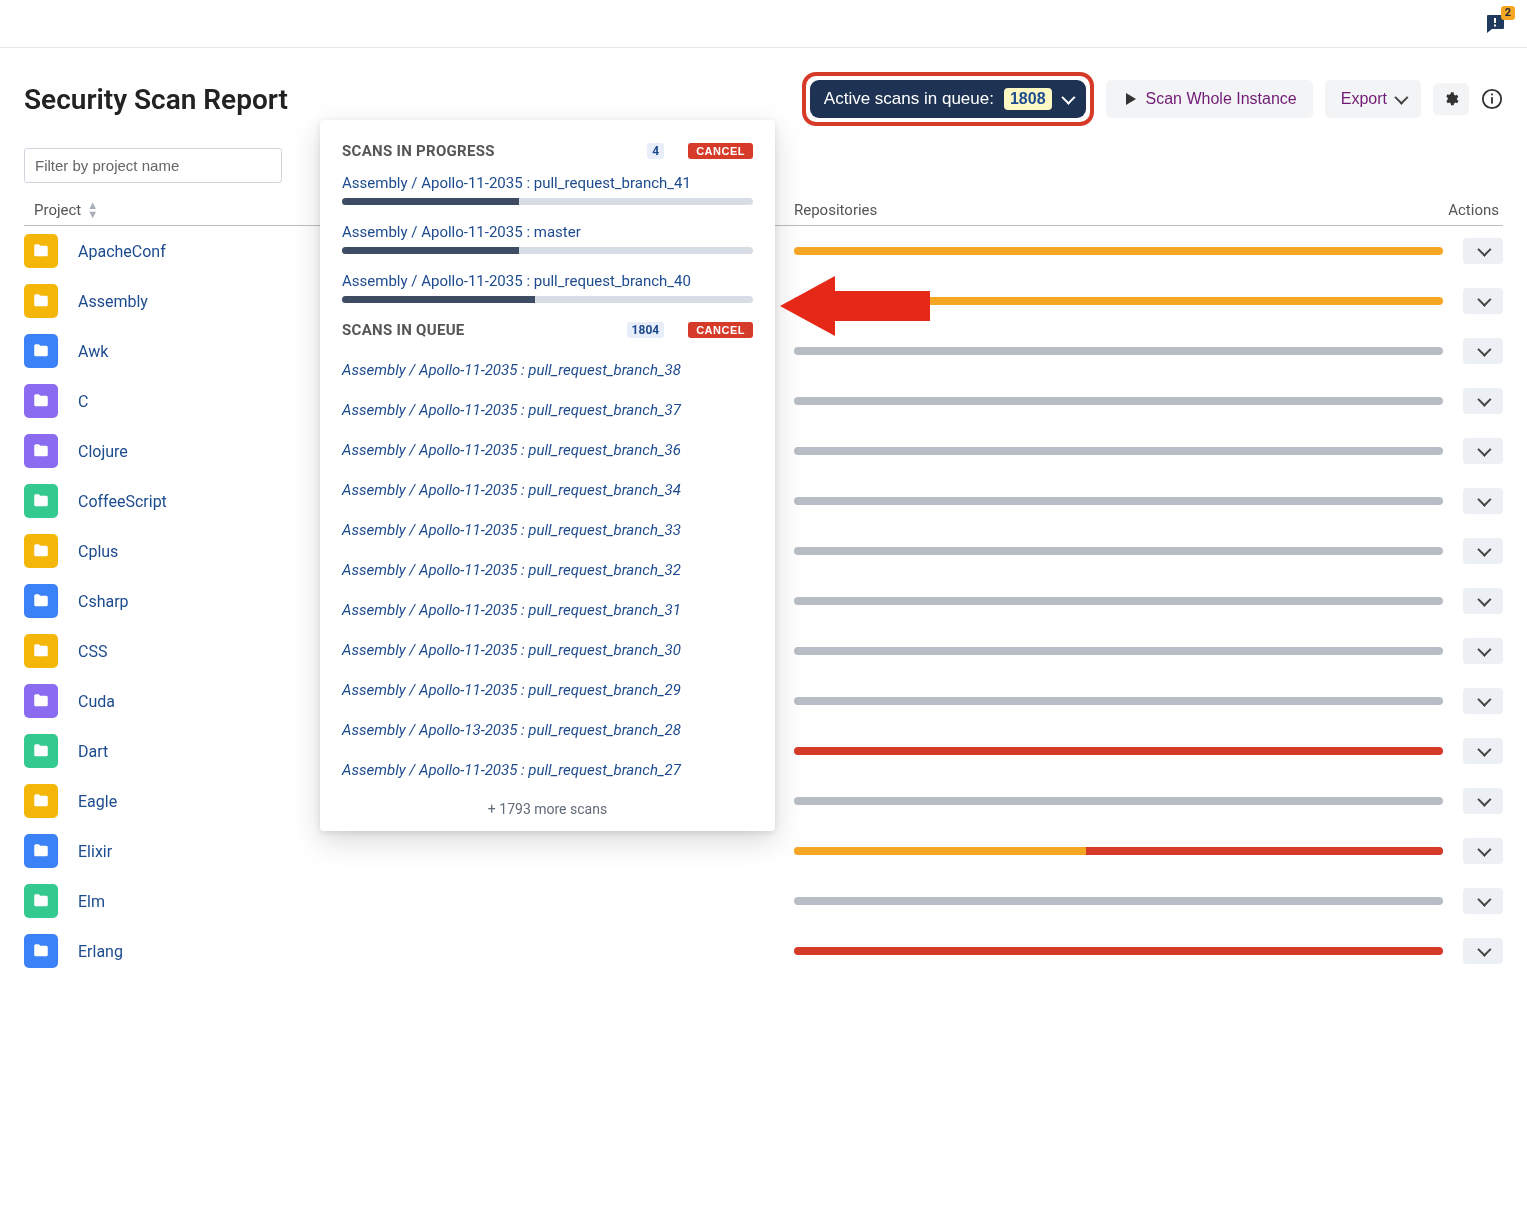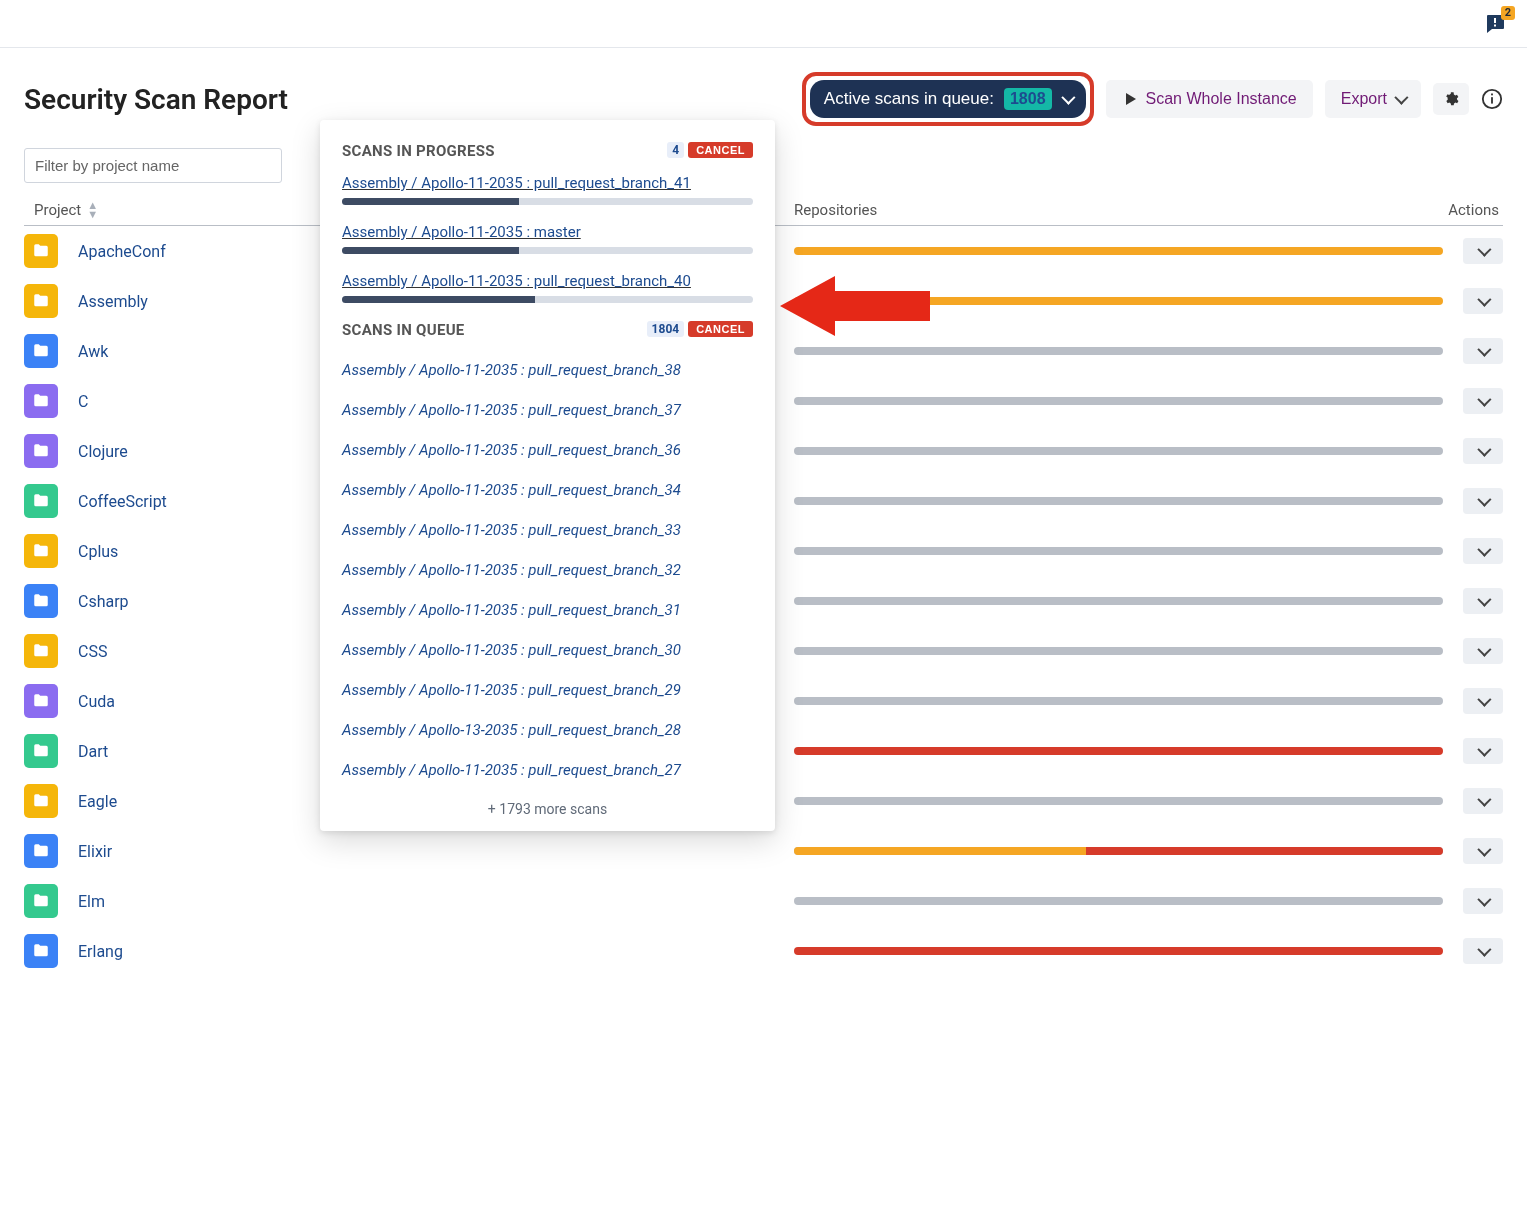--- a/index.html
+++ b/index.html
@@ -56,32 +56,32 @@
   }
 
   .queue-btn-wrap {
     border: 4px solid #d63b2a;
     border-radius: 14px;
     padding: 4px;
   }
   .queue-btn {
     background: #1e3254;
     color: #fff;
-    border-radius: 14px;
+    border-radius: 9px;
     padding: 8px 14px;
     display: flex;
     align-items: center;
     gap: 10px;
     cursor: pointer;
     font-size: 17px;
     font-weight: 500;
     border: none;
   }
   .queue-count-chip {
-    background: #14b8a6;
+    background: #fef9c3;
     color: #1d4b8f;
     font-weight: 700;
     padding: 2px 6px;
     border-radius: 4px;
     font-size: 16px;
   }
 
   .btn {
     background: #f3f4f6;
     border: none;
@@ -184,21 +184,21 @@
     top: 120px;
     left: 320px;
     width: 455px;
     background: #fff;
     box-shadow: 0 10px 30px rgba(0,0,0,0.15), 0 2px 6px rgba(0,0,0,0.1);
     border-radius: 4px;
     padding: 18px 22px 14px 22px;
     z-index: 20;
   }
   .dd-section-hdr {
-    display:flex; align-items:flex-start; gap:4px;
+    display:flex; align-items:center; gap:24px;
     margin-bottom: 14px;
     margin-top: 4px;
   }
   .dd-section-title {
     font-size: 15px;
     font-weight: 700;
     color: #555;
     letter-spacing: .3px;
     flex:1;
   }
@@ -216,21 +216,20 @@
     font-size:11px;
     font-weight:700;
     letter-spacing:.5px;
     border:none;
     border-radius:3px;
     padding:2px 8px;
     cursor:pointer;
   }
   .dd-item {
     margin: 12px 0 18px 0;
-    text-decoration: underline;
   }
   .dd-item a, .dd-queue-item {
     color:#1d4b8f;
     font-size:15px;
     text-decoration:none;
     cursor:pointer;
     display:block;
   }
   .dd-progress {
     margin-top:6px;

